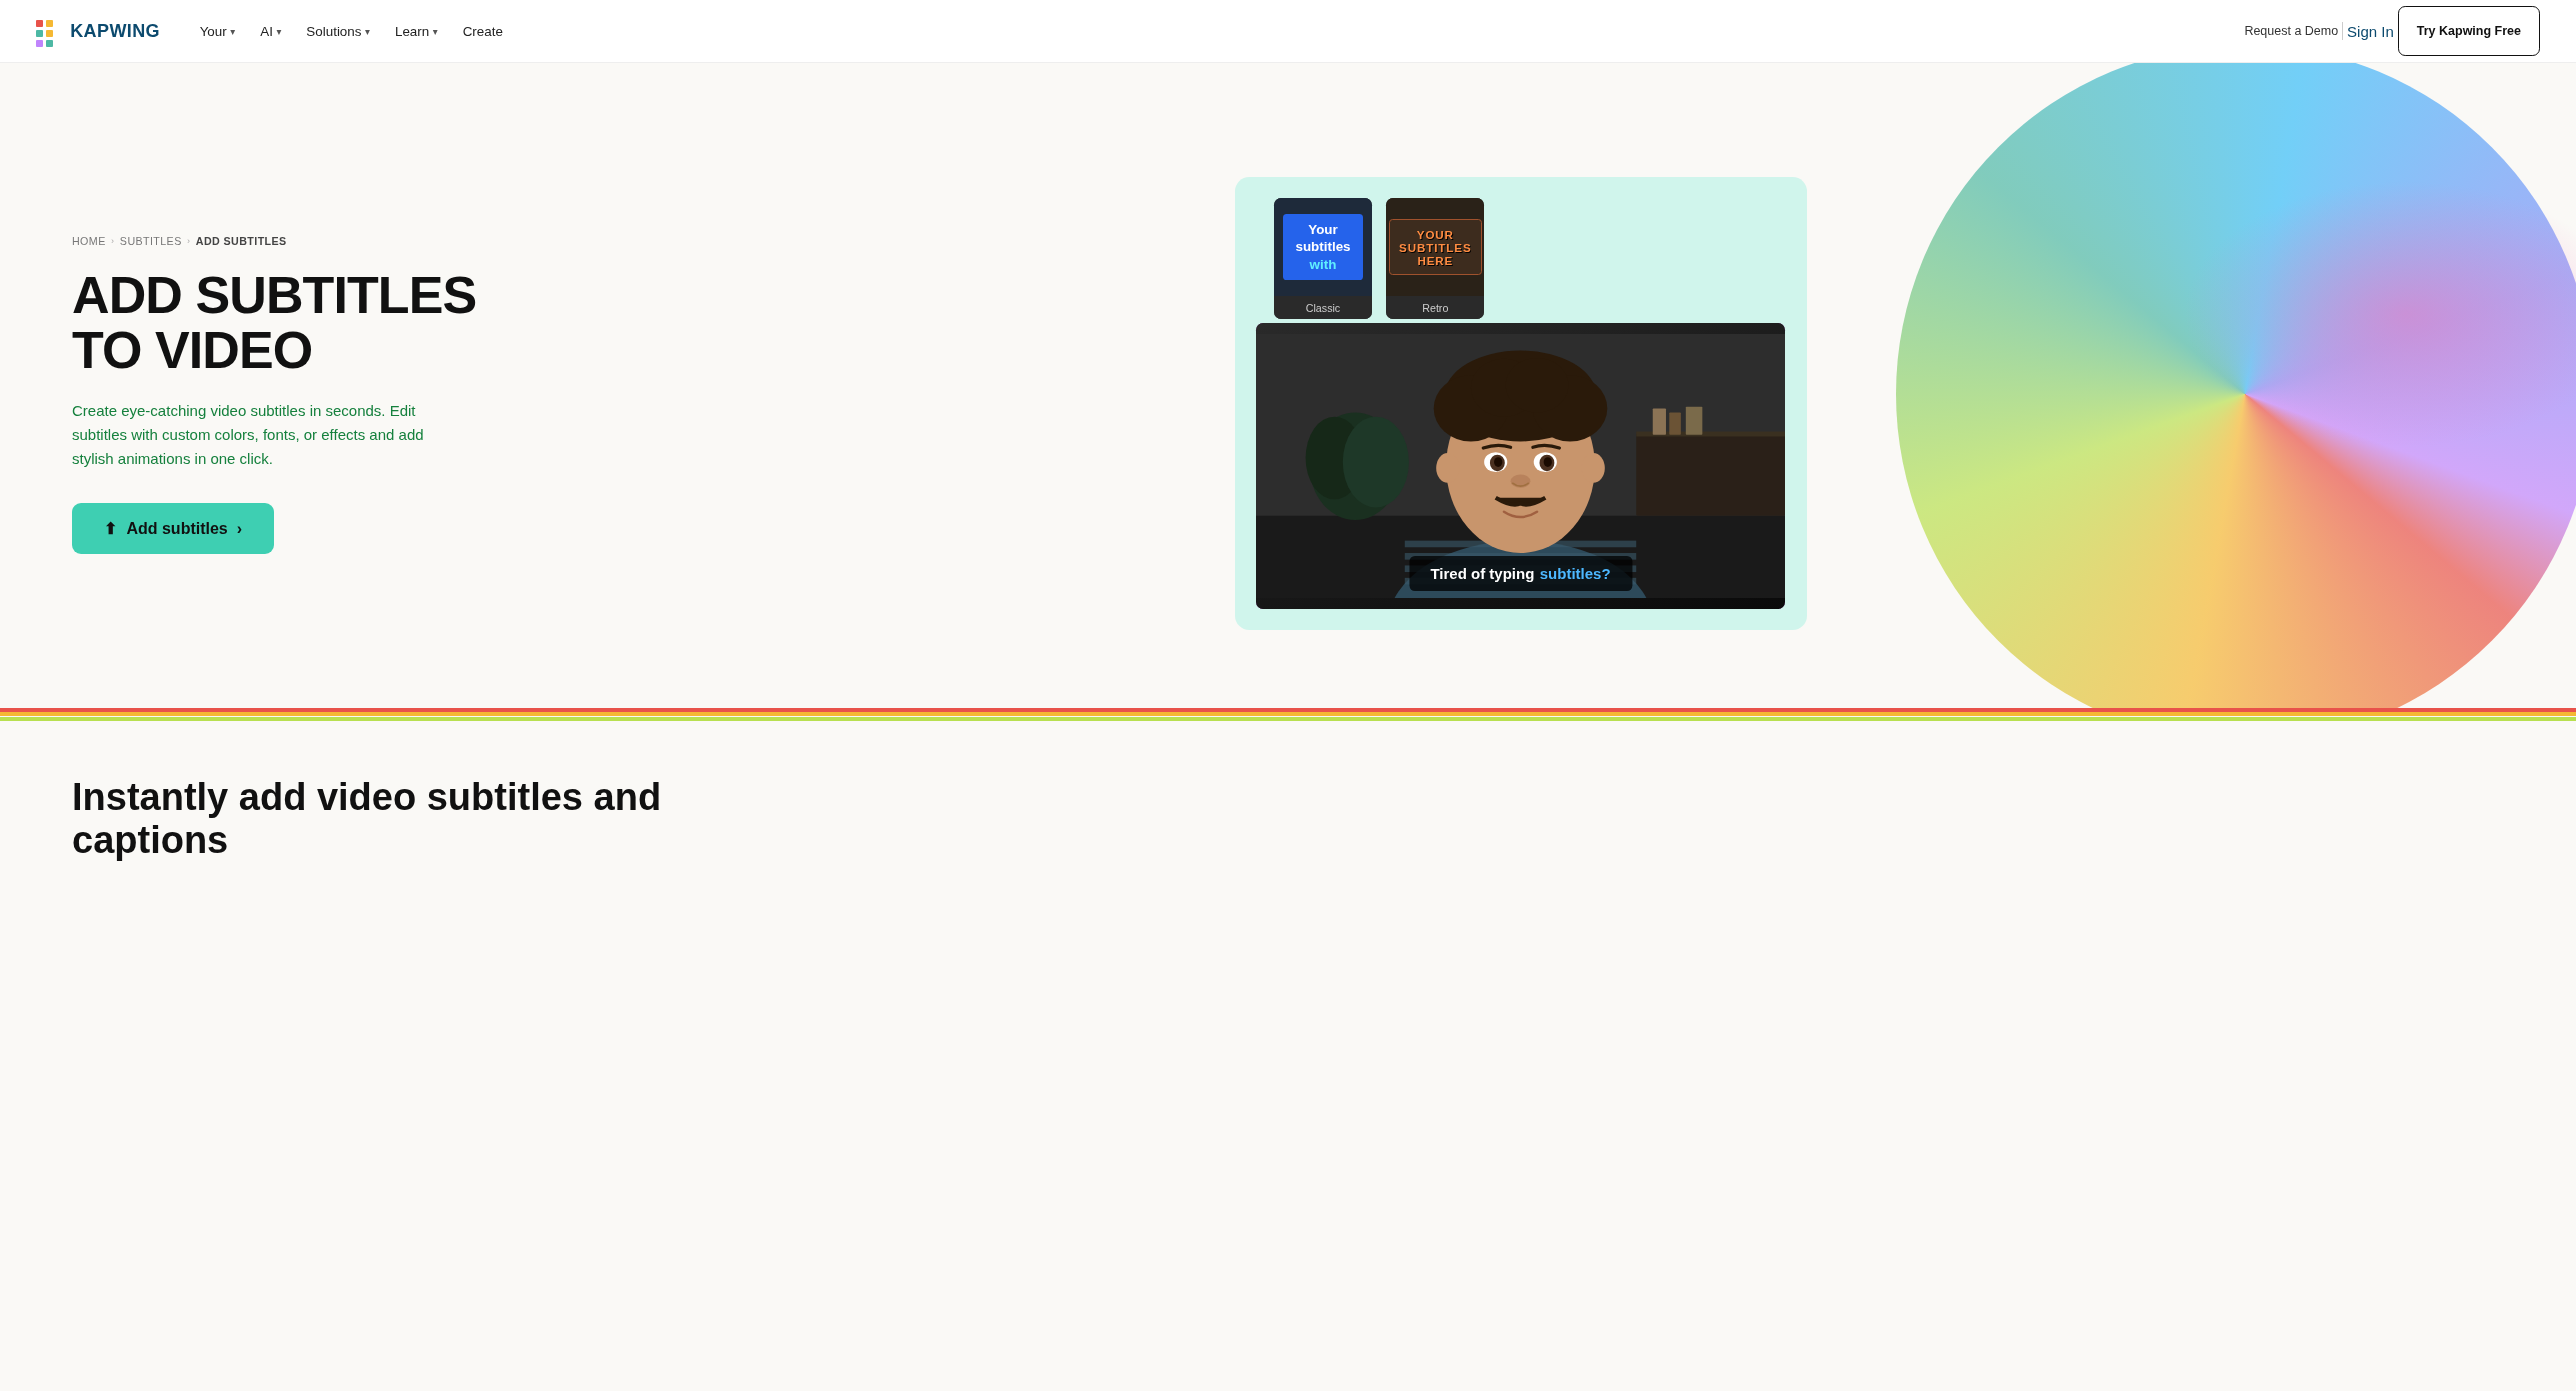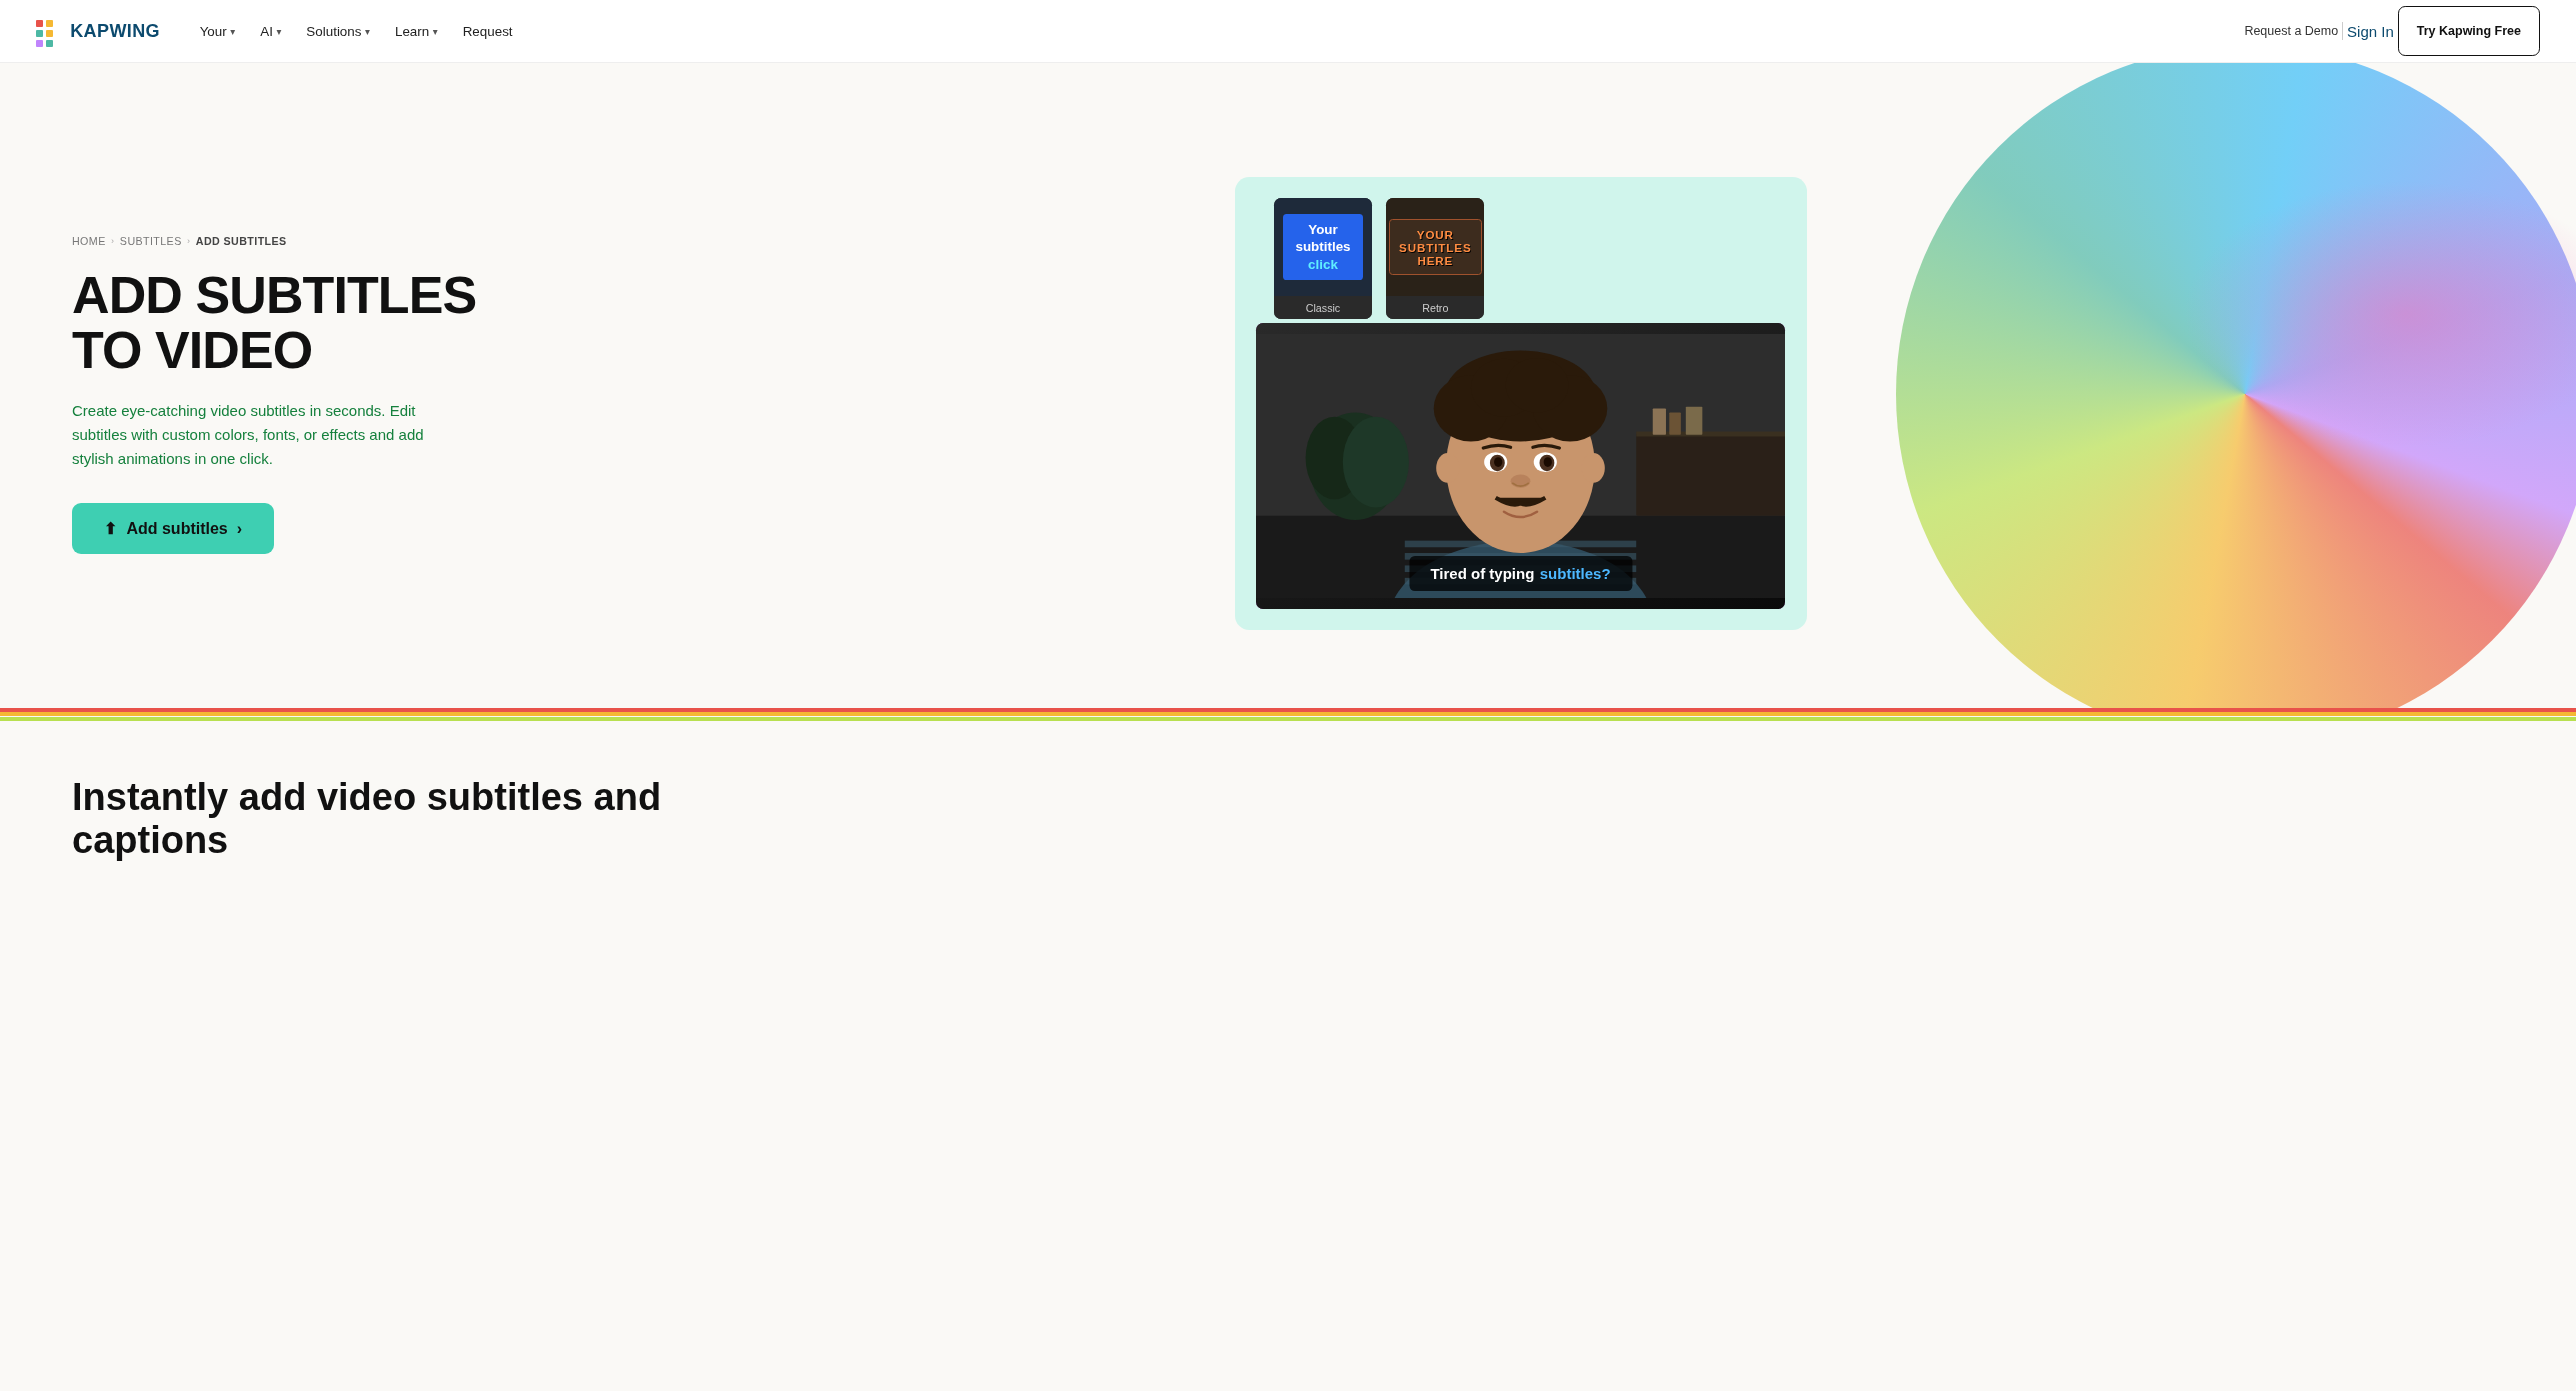--- a/index.html
+++ b/index.html
@@ -186,21 +186,21 @@
       </button>
       <button class="nav-item">
         <span>Solutions</span>
         <span class="chevron">▾</span>
       </button>
       <button class="nav-item">
         <span>Learn</span>
         <span class="chevron">▾</span>
       </button>
       <button class="nav-item">
-        <span>Request</span>
+        <span>Create</span>
       </button>
     </div>
   </div>
   <div class="navbar-right">
     <a href="#" class="req-demo">Request a Demo</a>
     <div class="divider-v"></div>
     <a href="#" class="sign-in">Sign In</a>
     <button class="try-btn">Try Kapwing Free</button>
   </div>
 </nav>
@@ -238,21 +238,21 @@
 
     <div class="hero-card">
 
       <div class="style-cards">
 
         <div class="style-card classic">
           <div class="style-card-inner">
             <div class="classic-subtitle">
               <span>Your</span><br>
               <span>subtitles</span><br>
-              <span class="highlight">click</span>
+              <span class="highlight">with</span>
             </div>
           </div>
           <div class="style-card-label">Classic</div>
         </div>
 
         <div class="style-card retro">
           <div class="style-card-inner">
             <div class="retro-subtitle">YOUR SUBTITLES HERE</div>
           </div>
           <div class="style-card-label">Retro</div>

